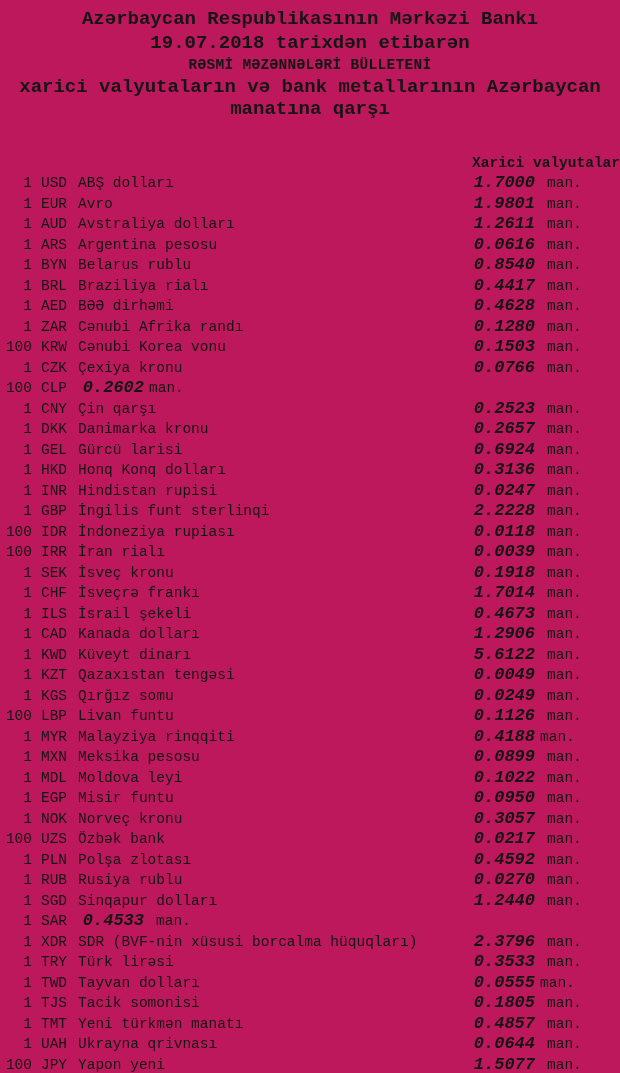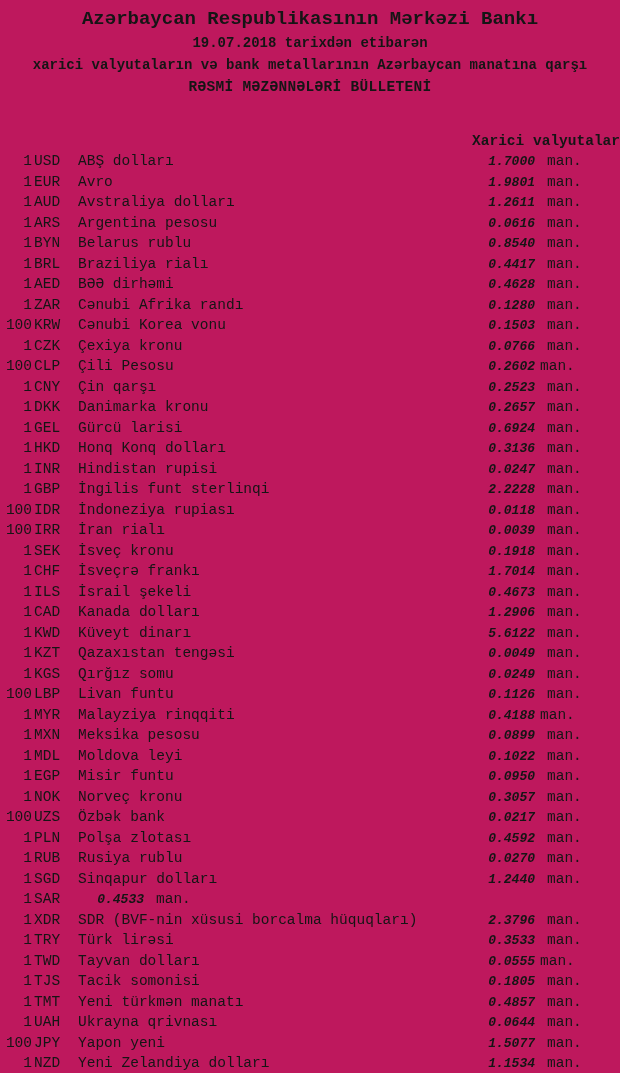--- a/index.html
+++ b/index.html
@@ -13,21 +13,21 @@
     overflow: hidden;
   }
   header { text-align: center; padding-top: 7px; }
   .title {
     font-weight: bold;
     font-size: 19px;
     line-height: 25px;
   }
   .sub {
     font-weight: bold;
-    font-size: 14px;
+    font-size: 19px;
     line-height: 22px;
   }
   .bulletin {
     font-size: 14.5px;
     letter-spacing: 0.3px;
   }
   .section-title {
     text-align: right;
     font-weight: bold;
     font-size: 14.5px;
@@ -39,45 +39,45 @@
   }
   .row {
     display: flex;
     align-items: baseline;
     height: 20.51px;
     line-height: 20.51px;
     font-size: 14.5px;
     white-space: nowrap;
   }
   .qty   { width: 32px; text-align: right; flex: none; }
-  .code  { width: 40px; text-align: left; margin-left: 2px; flex: none; }
+  .code  { width: 40px; text-align: center; margin-left: 2px; flex: none; }
   .name  { flex: 1 1 auto; padding-left: 4px; overflow: hidden; }
   .rate  {
     width: 70px; flex: none;
     text-align: right;
     font-weight: bold;
     font-style: italic;
-    font-size: 13px;
+    font-size: 17px;
   }
   .man   {
     width: 42px; flex: none;
     box-sizing: border-box;
     padding-left: 12px;
   }
   .man.tight { padding-left: 5px; }
 </style>
 </head>
 <body>
 
 <div class="page">
   <header>
     <div class="title">Azərbaycan Respublikasının Mərkəzi Bankı</div>
     <div class="sub">19.07.2018 tarixdən etibarən</div>
+    <div class="sub bulletin">RƏSMİ MƏZƏNNƏLƏRİ BÜLLETENİ</div>
     <div class="sub">xarici valyutaların və bank metallarının Azərbaycan manatına qarşı</div>
-    <div class="sub bulletin">RƏSMİ MƏZƏNNƏLƏRİ BÜLLETENİ</div>
   </header>
 
   <div class="section-title">Xarici valyutalar</div>
 
   <div class="rows" id="rows">
   <div class="row">
     <span class="qty">1</span>
     <span class="code">USD</span>
     <span class="name">ABŞ dolları</span>
     <span class="rate">1.7000</span>
@@ -152,21 +152,20 @@
     <span class="qty">1</span>
     <span class="code">CZK</span>
     <span class="name">Çexiya kronu</span>
     <span class="rate">0.0766</span>
     <span class="man">man.</span>
   </div>
 
   <div class="row">
     <span class="qty">100</span>
     <span class="code">CLP</span>
-    <span class="name">Çili Pesosu</span>
     <span class="rate">0.2602</span>
     <span class="man tight">man.</span>
   </div>
 
   <div class="row">
     <span class="qty">1</span>
     <span class="code">CNY</span>
     <span class="name">Çin qarşı</span>
     <span class="rate">0.2523</span>
     <span class="man">man.</span>

